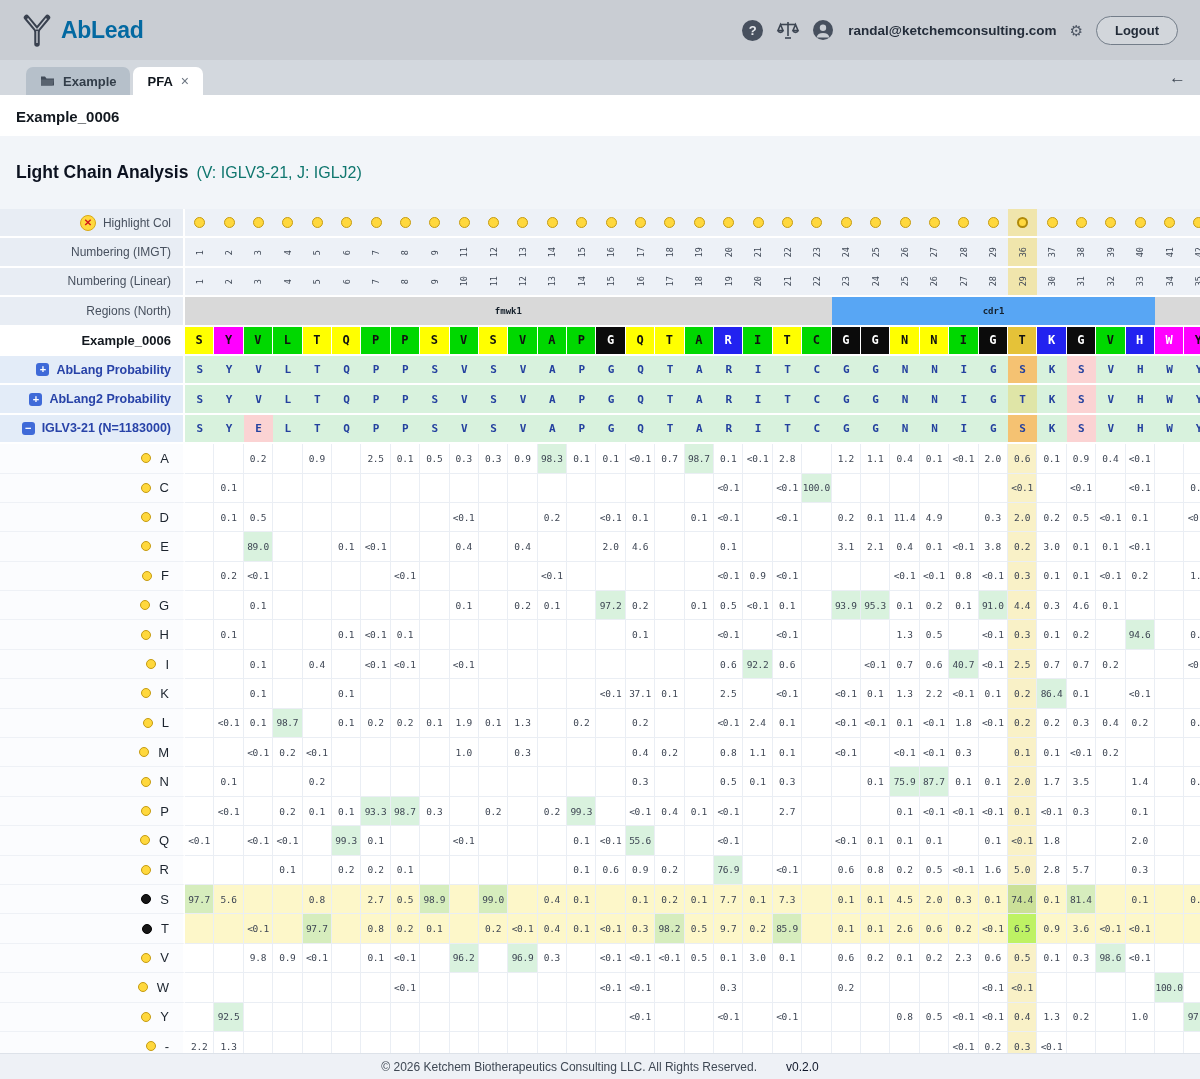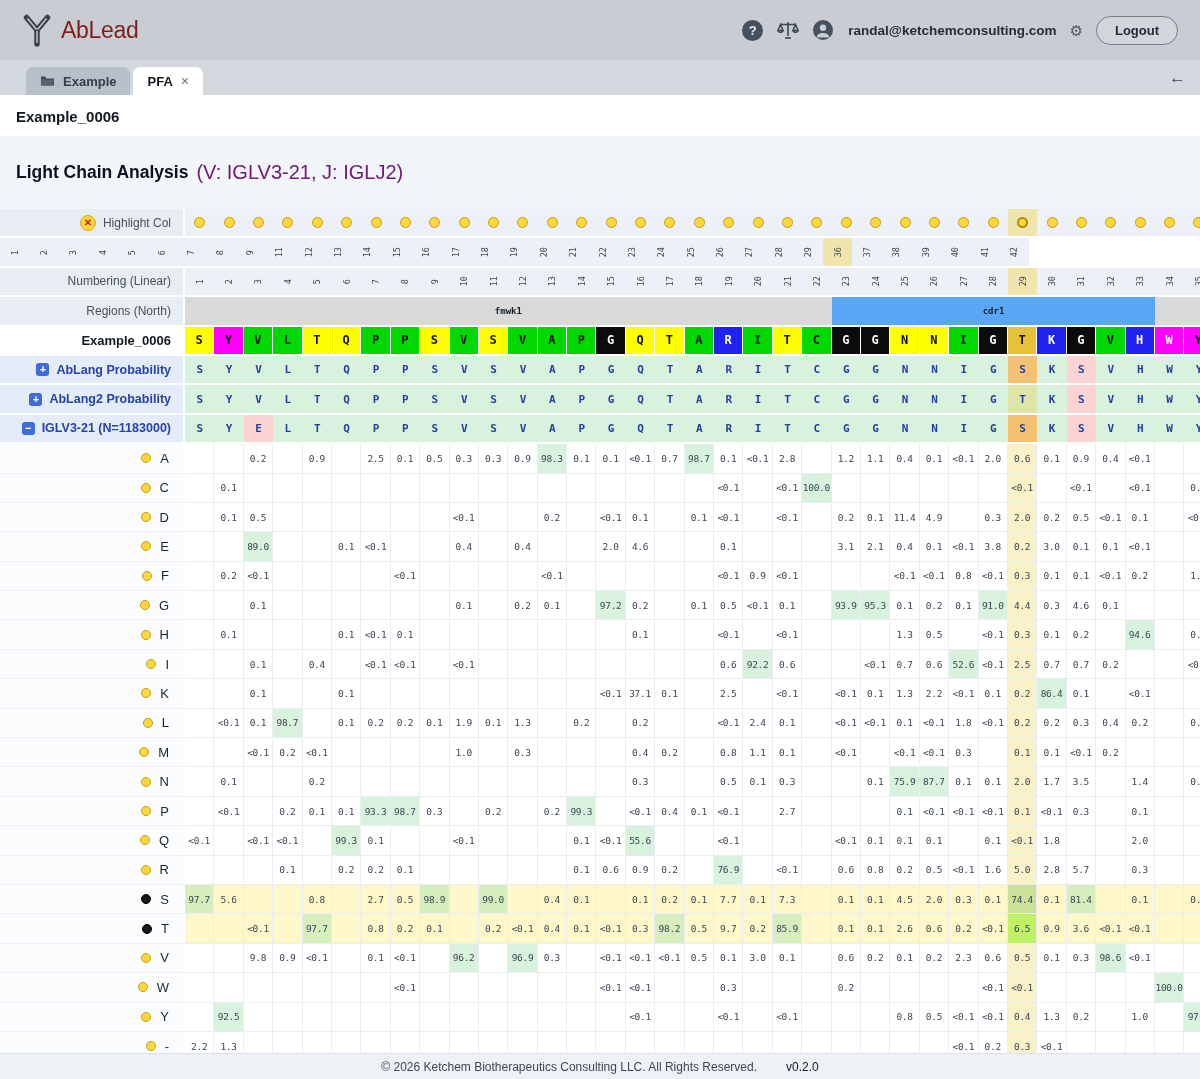--- a/index.html
+++ b/index.html
@@ -4,21 +4,21 @@
 <style>
   * { box-sizing: border-box; margin: 0; padding: 0; }
   body { margin:0; background:#9aa0a8; }
   .app { width:1200px; height:1079px; position:relative; overflow:hidden;
          background:#fff; font-family:"Liberation Sans", sans-serif; }
 
   
   .topbar { height:60px; background:#c9cdd3; display:flex; align-items:center;
             justify-content:space-between; padding:0 22px; }
   .brand { display:flex; align-items:center; gap:9px; }
-  .brand-name { font-size:23px; font-weight:400; color:#7f1d1d; letter-spacing:-0.3px; }
+  .brand-name { font-size:23px; font-weight:700; color:#0369a1; letter-spacing:-0.3px; }
   .top-right { display:flex; align-items:center; gap:13px; }
   .circle-icon { width:21px; height:21px; border-radius:50%; background:#47505e;
                  color:#e8eaee; display:flex; align-items:center; justify-content:center;
                  font-size:13px; font-weight:700; }
   .email { font-size:13.5px; font-weight:700; color:#242d3a; margin-left:2px; }
   .gear { font-size:15px; color:#4d5664; line-height:1; }
   .logout { padding:6px 18px; border:1.5px solid #737d89; border-radius:17px;
             background:#d2d6db; font-size:13px; font-weight:700; color:#222b38; cursor:pointer;
             font-family:"Liberation Sans",sans-serif; }
 
@@ -30,21 +30,21 @@
   .tab-inactive { background:#b6c0ca; color:#323d49; }
   .tab-active { background:#ffffff; color:#10161d; }
   .tab-close { color:#6b7480; font-weight:400; font-size:14px; }
   .back-arrow { position:absolute; right:14px; top:8px; font-size:17px; color:#3f4854; cursor:pointer; }
 
   
   .page-title { padding:13px 16px 11px; font-size:15px; font-weight:700; color:#12181f; background:#fff; }
   .section-strip { background:#f2f5f9; height:73px; display:flex; align-items:center;
                    padding-left:16px; gap:8px; }
   .section-title { font-size:17.5px; font-weight:700; color:#0c1220; }
-  .section-sub { font-size:20px; color:#701a75; }
+  .section-sub { font-size:16px; color:#0f766e; }
 
   
   .grid { width:1200px; overflow:hidden; }
   .t-row { display:flex; height:29.4px; }
   .lbl { width:185px; flex:none; display:flex; align-items:center; justify-content:flex-end;
          padding-right:12px; gap:7px; background:#e8edf4; border-bottom:2px solid #fff;
          border-right:2px solid #fff; font-size:12px; color:#47505e; }
   .lbl-white { background:#fff; font-weight:700; font-size:13px; color:#12181f; }
   .lbl-prob { background:#e3ecf8; font-weight:700; color:#2843a8; font-size:12.5px; }
   .lbl-aa { background:#fbfcfe; border-bottom:1px solid #eef1f6; font-size:13px; color:#1c242e; gap:9px; padding-right:14px; }
@@ -268,20 +268,23 @@
           <span class="radio"></span>
         </div>
         <div class="cell">
           <span class="radio"></span>
         </div>
         <div class="cell">
           <span class="radio"></span>
         </div>
       </div>
       <div class="t-row">
+        <div class="lbl">
+          <span>Numbering (IMGT)</span>
+        </div>
         <div class="cell">
           <span class="vnum">1</span>
         </div>
         <div class="cell">
           <span class="vnum">2</span>
         </div>
         <div class="cell">
           <span class="vnum">3</span>
         </div>
         <div class="cell">
@@ -975,21 +978,21 @@
         <div class="vcell"></div>
         <div class="vcell"></div>
         <div class="vcell">0.6</div>
         <div class="vcell g">92.2</div>
         <div class="vcell">0.6</div>
         <div class="vcell"></div>
         <div class="vcell"></div>
         <div class="vcell">&lt;0.1</div>
         <div class="vcell">0.7</div>
         <div class="vcell">0.6</div>
-        <div class="vcell g">52.6</div>
+        <div class="vcell g">40.7</div>
         <div class="vcell">&lt;0.1</div>
         <div class="vcell tan-v">2.5</div>
         <div class="vcell">0.7</div>
         <div class="vcell">0.7</div>
         <div class="vcell">0.2</div>
         <div class="vcell"></div>
         <div class="vcell"></div>
         <div class="vcell">&lt;0.1</div>
       </div>
       <div class="t-row">

